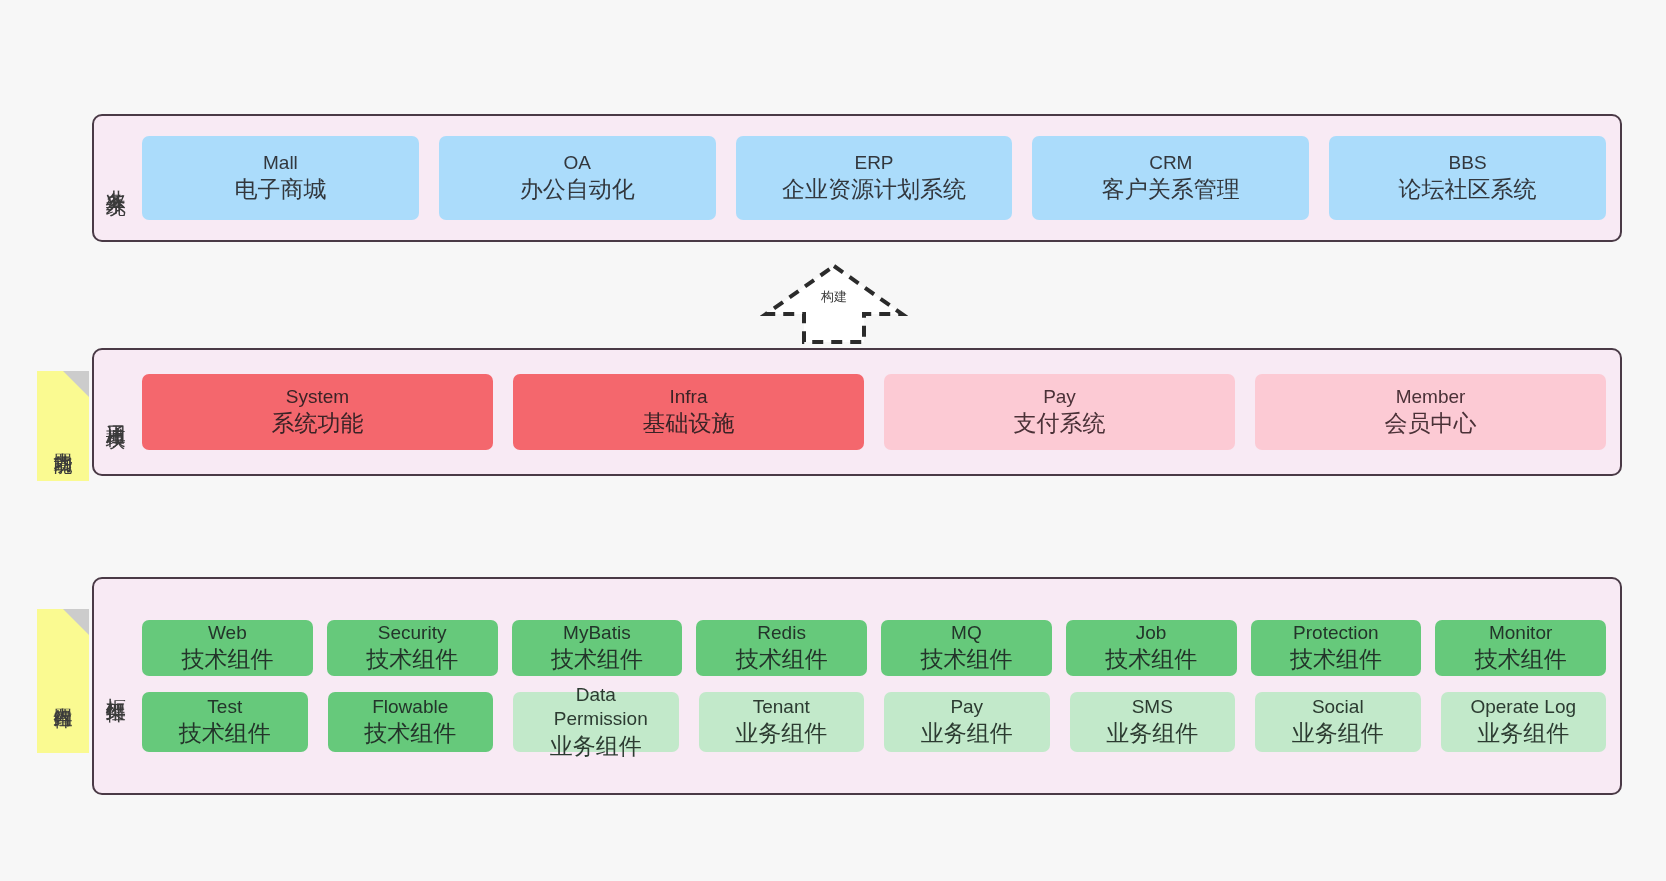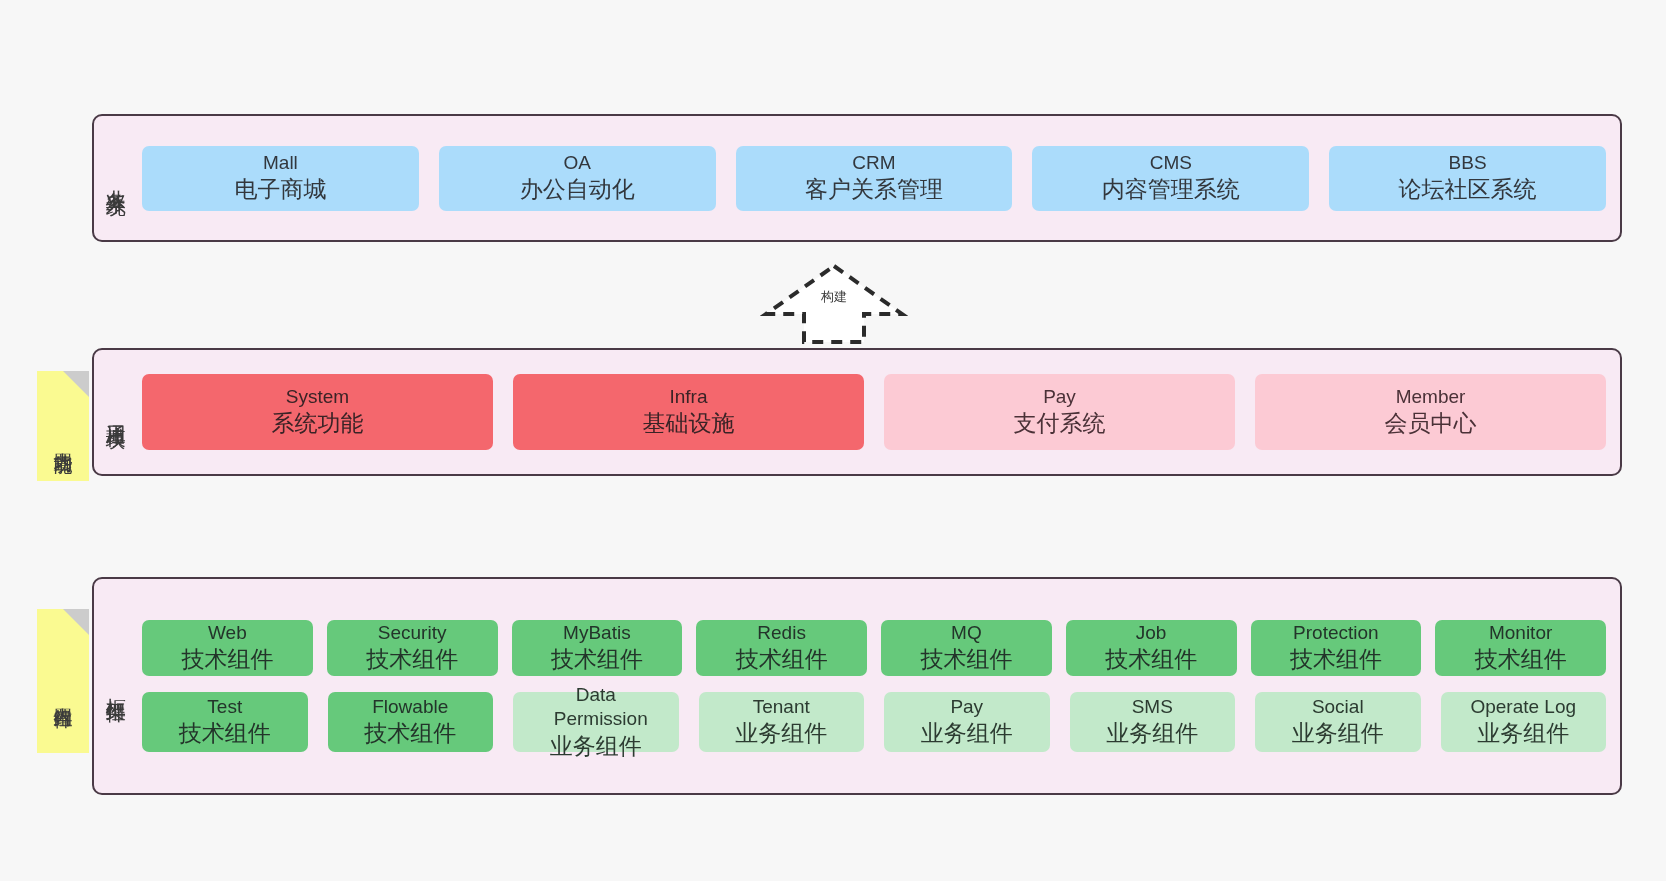--- a/index.html
+++ b/index.html
@@ -138,36 +138,36 @@
   }
 </style>
 </head>
 <body>
 
 <div id="canvas">
 
   <div class="layer" id="layer-0" style="left:92px; top:114px; width:1530px; height:128px;">
     <div class="layer-caption">业务系统</div>
     <div class="layer-body">
-      <div class="row" style="height:65px;justify-content:flex-end;">
+      <div class="row" style="height:84px;justify-content:flex-end;">
         <div class="card c-blue">
           <span class="t1">Mall</span>
           <span class="t2">电子商城</span>
         </div>
         <div class="card c-blue">
           <span class="t1">OA</span>
           <span class="t2">办公自动化</span>
         </div>
         <div class="card c-blue">
+          <span class="t1">ERP</span>
+          <span class="t2">企业资源计划系统</span>
+        </div>
+        <div class="card c-blue">
           <span class="t1">CRM</span>
           <span class="t2">客户关系管理</span>
-        </div>
-        <div class="card c-blue">
-          <span class="t1">CMS</span>
-          <span class="t2">内容管理系统</span>
         </div>
         <div class="card c-blue">
           <span class="t1">BBS</span>
           <span class="t2">论坛社区系统</span>
         </div>
       </div>
     </div>
   </div>
 
   <div class="arrow-wrap" style="left:760px; top:262px; width:148px; height:84px;">

